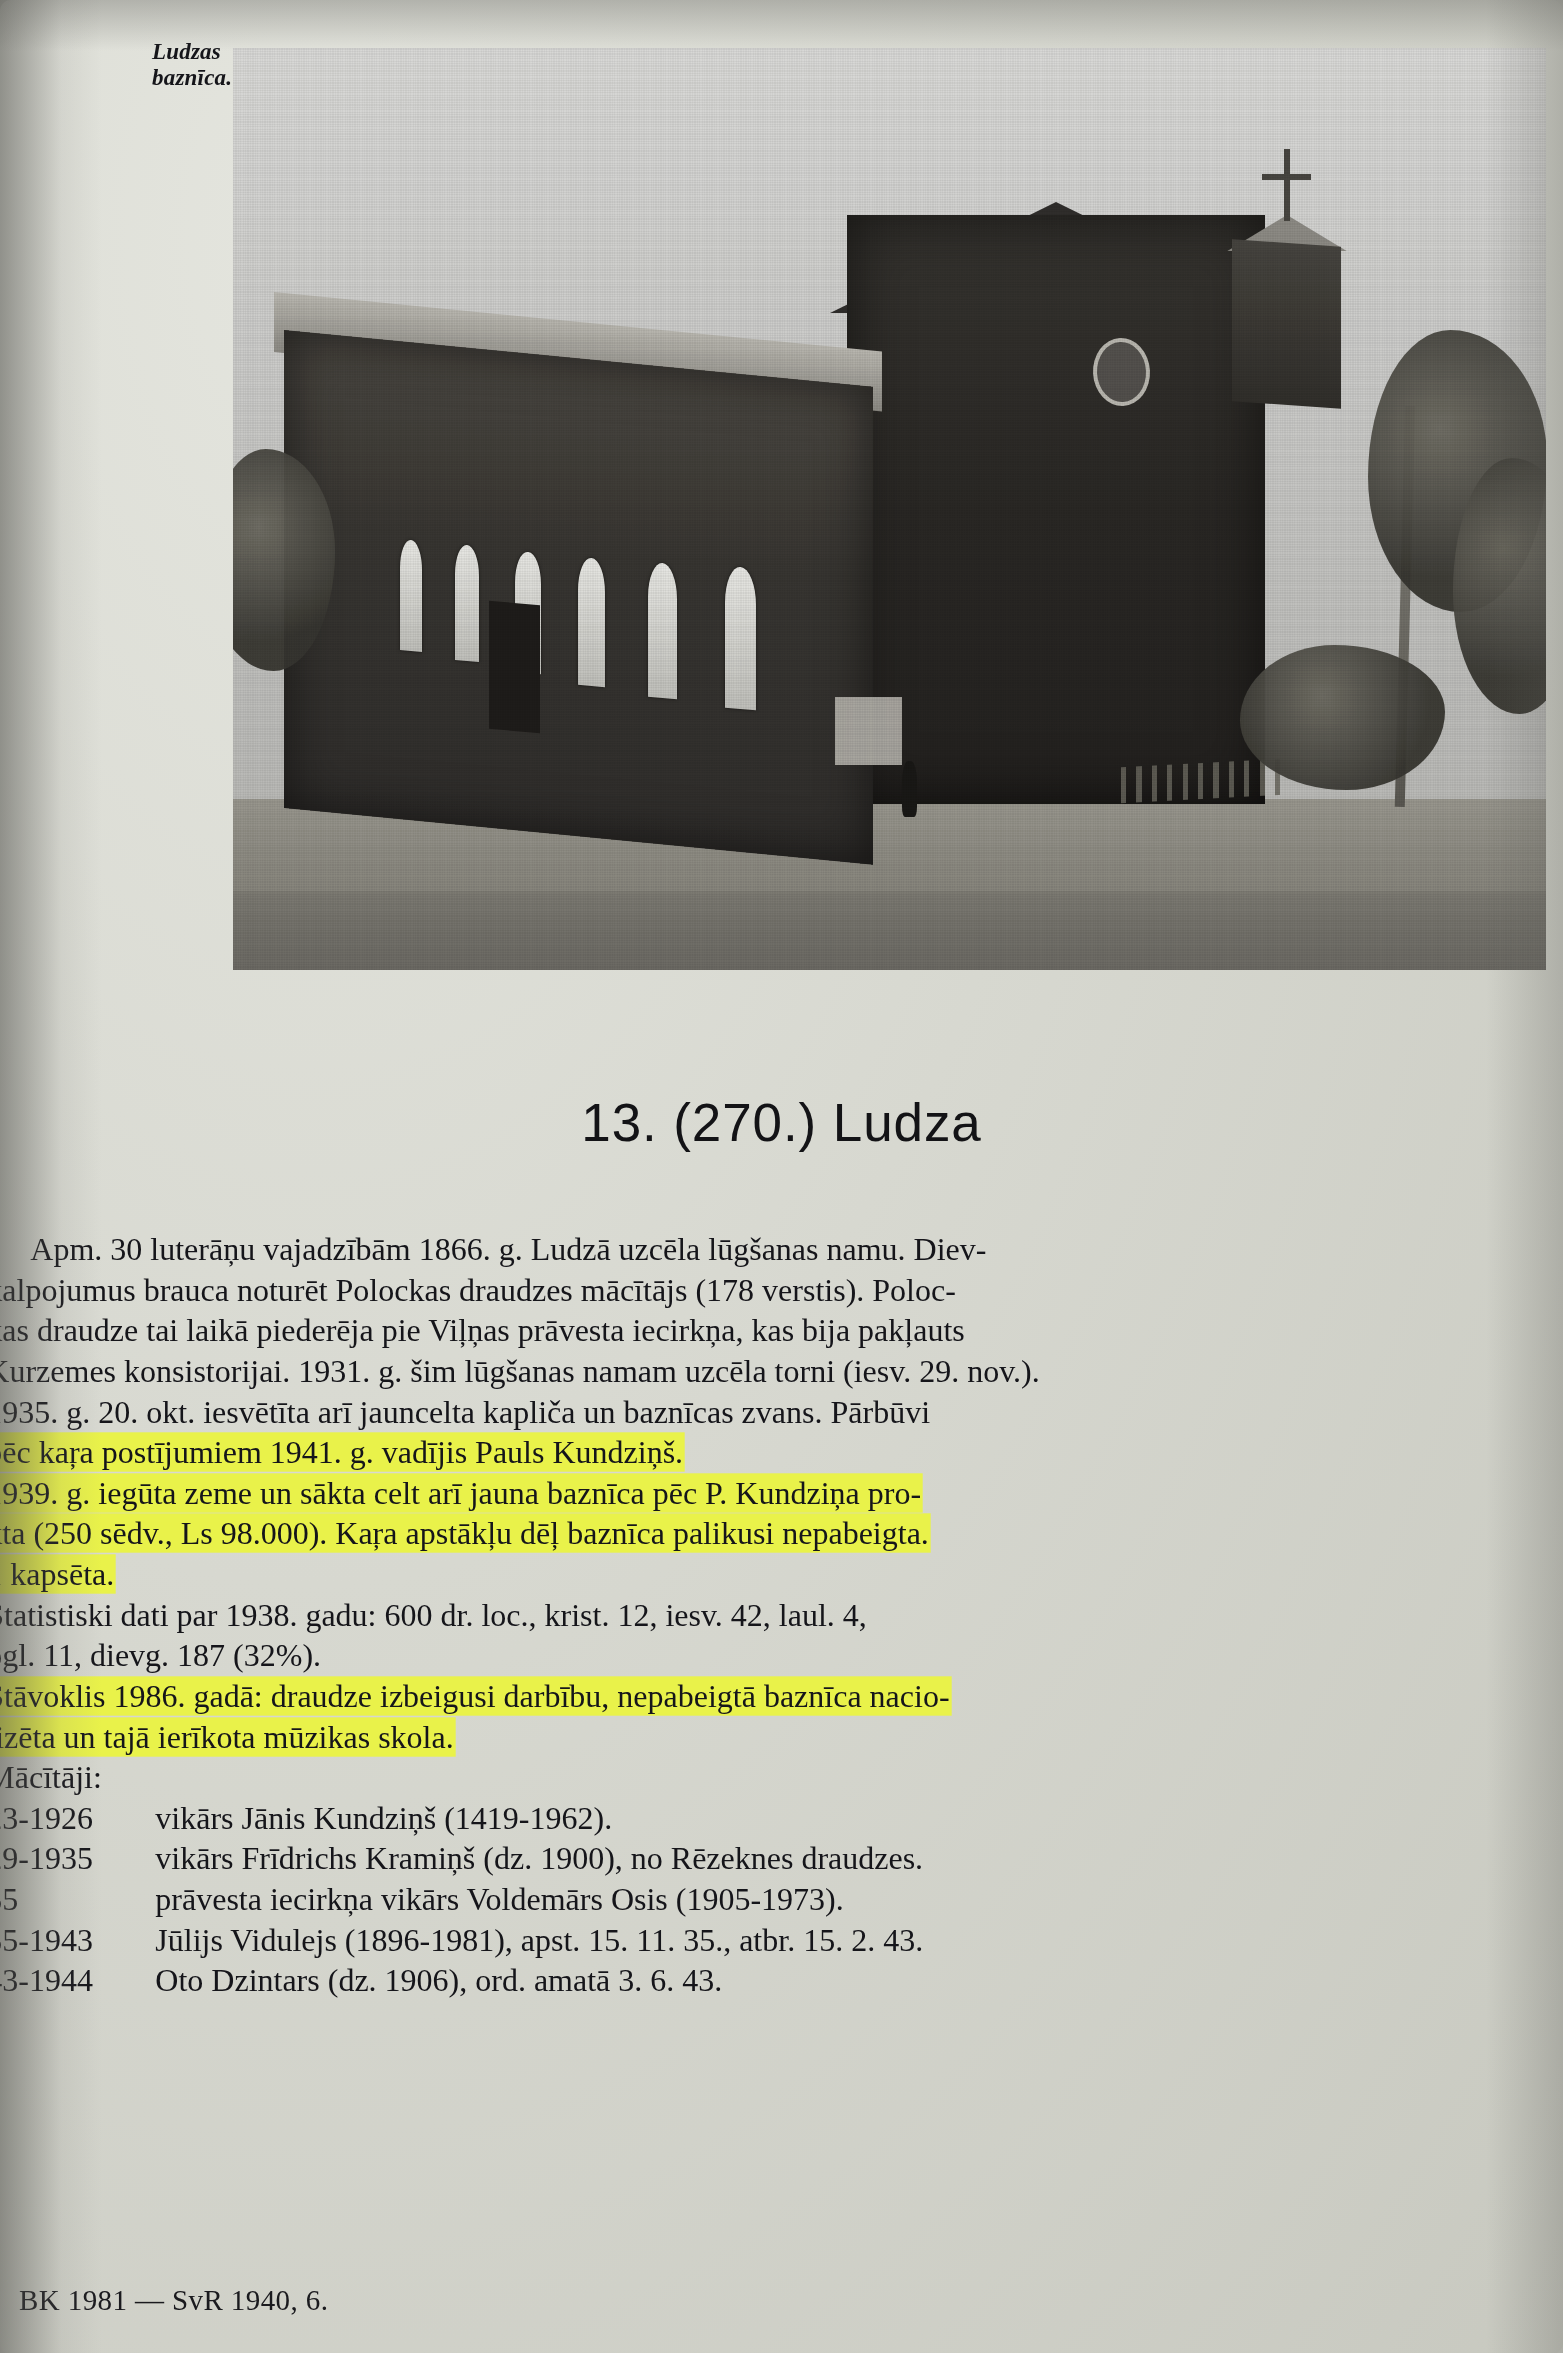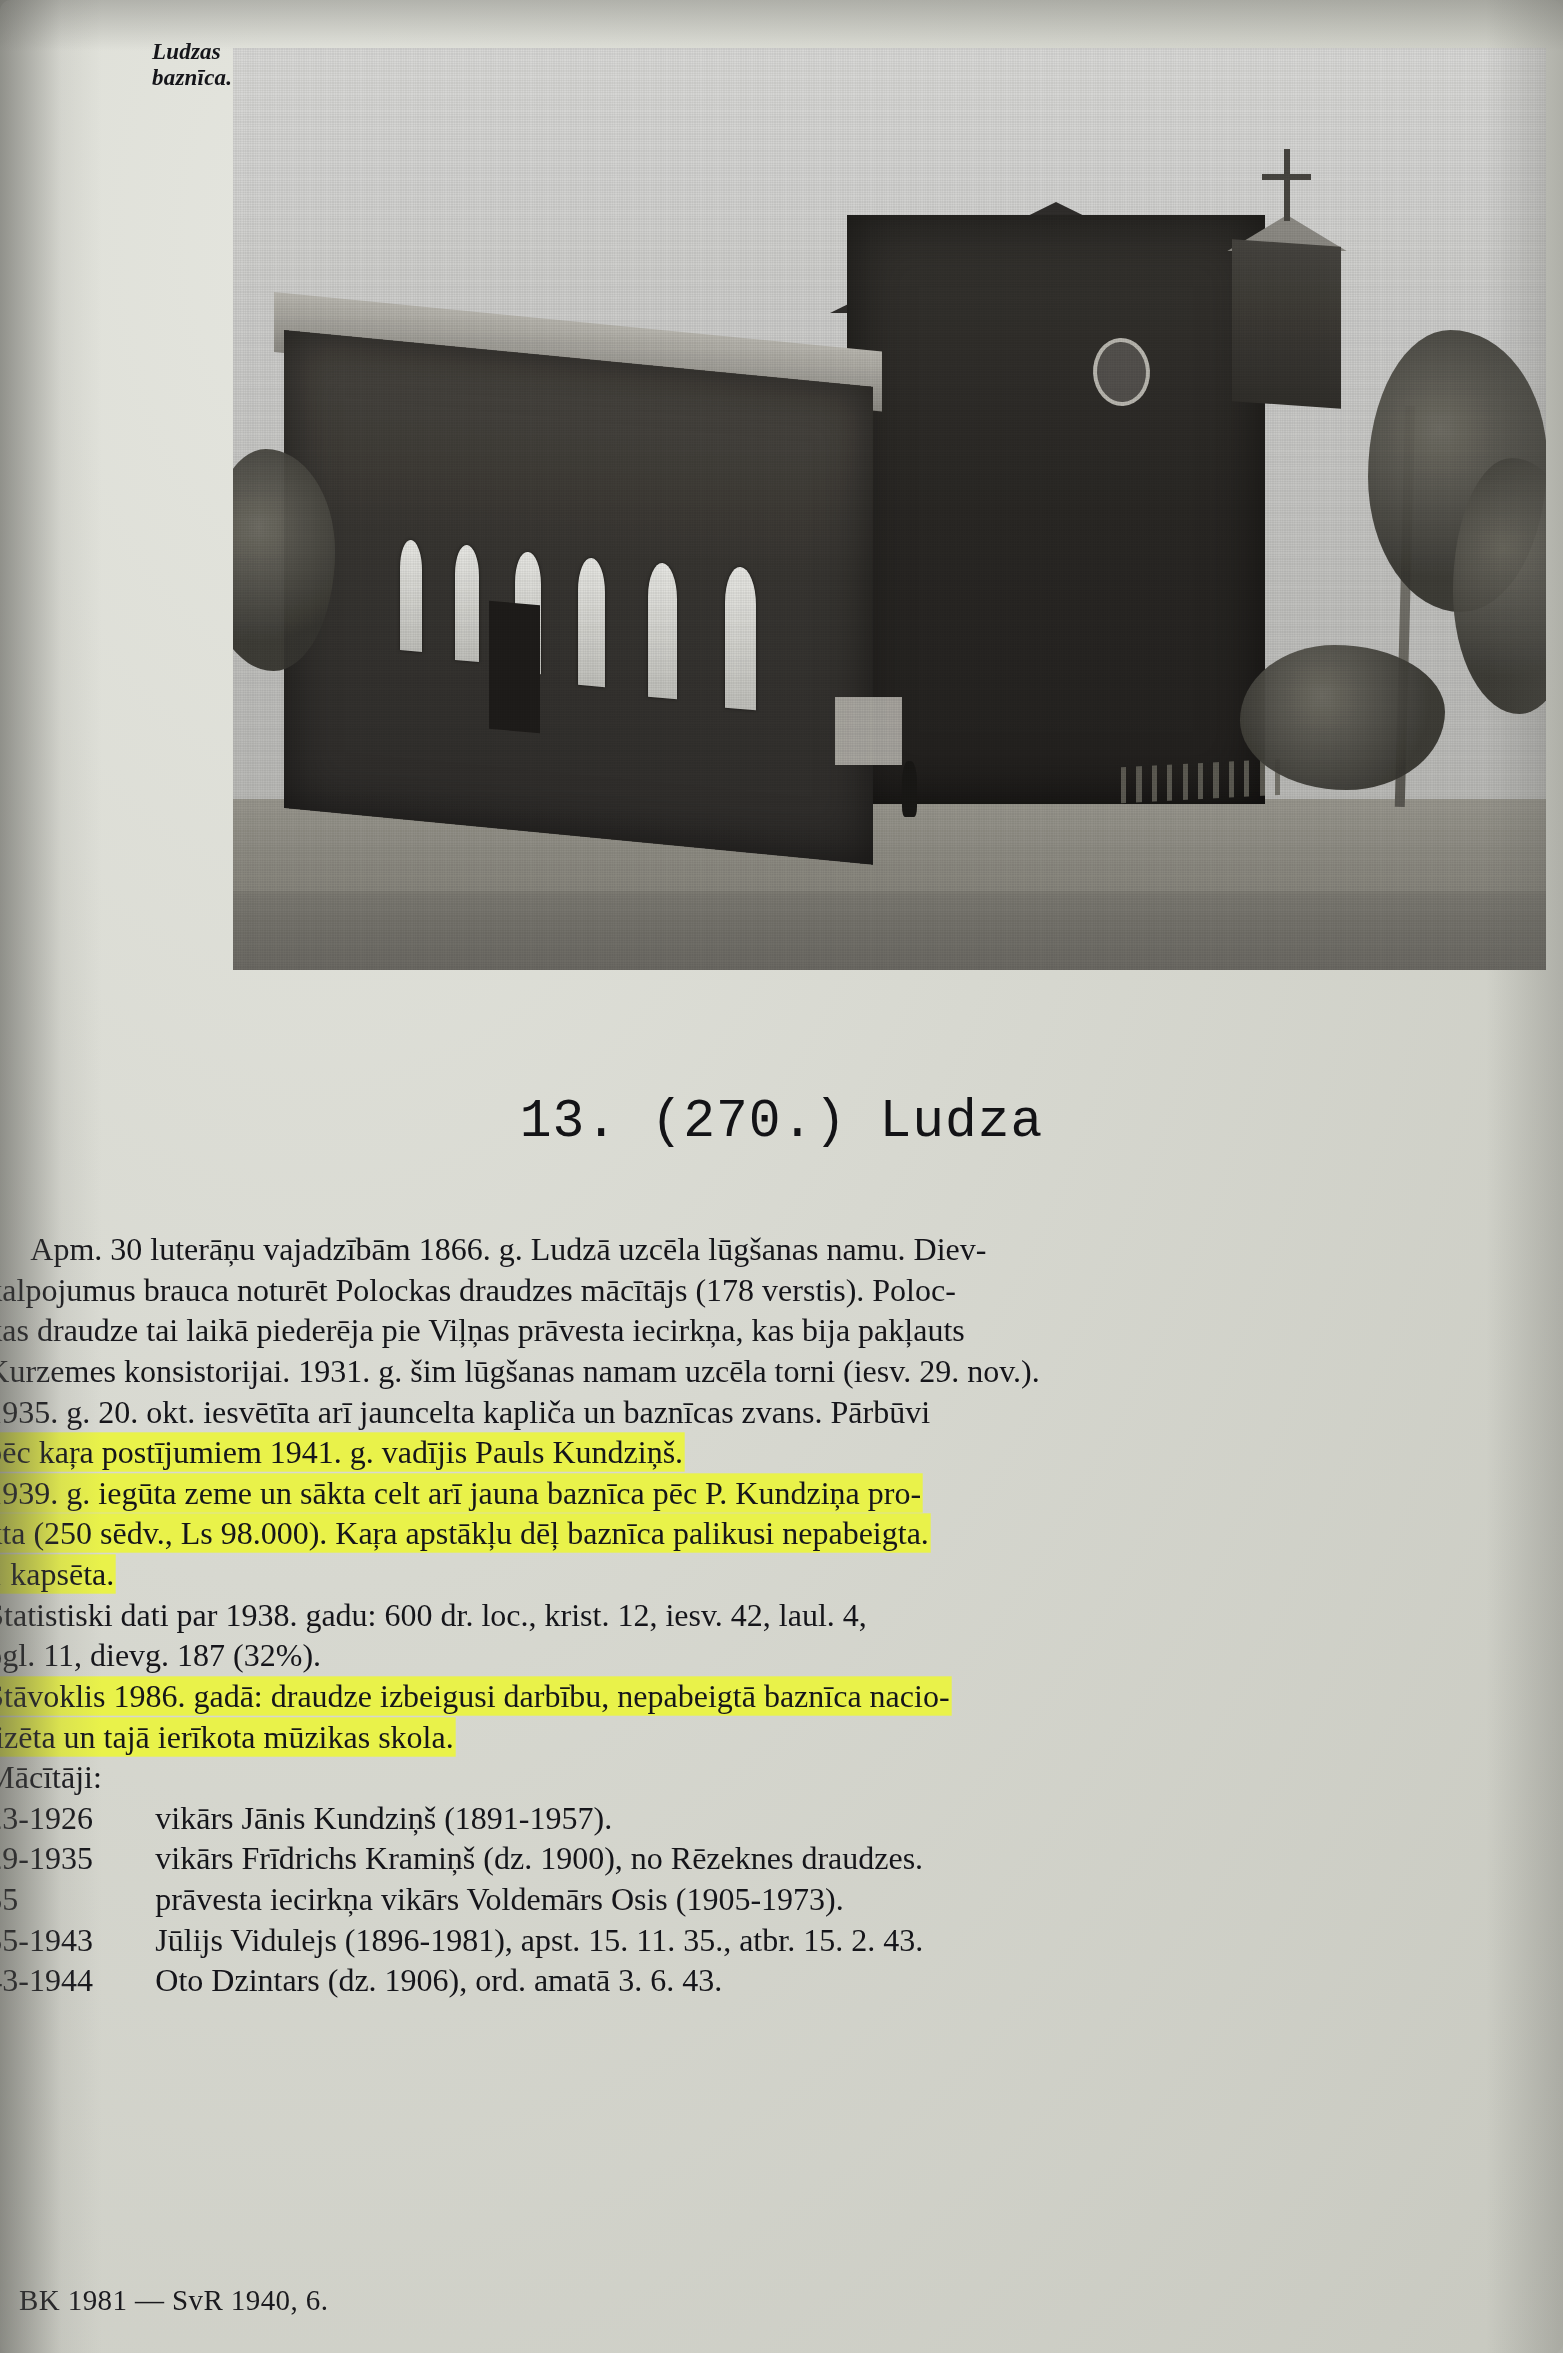--- a/index.html
+++ b/index.html
@@ -248,21 +248,21 @@
     opacity: 0.9;
   }
 
   
   #heading {
     position: absolute;
     left: 0;
     right: 0;
     top: 1092px;
     text-align: center;
-    font-family: Liberation Mono, monospace;
+    font-family: Liberation Sans, sans-serif;
     font-size: 53px;
     letter-spacing: 0.9px;
     color: #131316;
   }
 
   
   #body-text {
     position: absolute;
     left: -13.7px;
     top: 1229px;
@@ -363,21 +363,21 @@
     <p><span class="hl">pēc kaŗa postījumiem 1941. g. vadījis Pauls Kundziņš.</span></p>
     <p><span class="hl">1939. g. iegūta zeme un sākta celt arī jauna baznīca pēc P. Kundziņa pro-</span></p>
     <p><span class="hl">kta (250 sēdv., Ls 98.000). Kaŗa apstākļu dēļ baznīca palikusi nepabeigta.</span></p>
     <p><span class="hl">1 kapsēta.</span></p>
     <p>Statistiski dati par 1938. gadu: 600 dr. loc., krist. 12, iesv. 42, laul. 4,</p>
     <p>ogl. 11, dievg. 187 (32%).</p>
     <p><span class="hl">Stāvoklis 1986. gadā: draudze izbeigusi darbību, nepabeigtā baznīca nacio-</span></p>
     <p><span class="hl">lizēta un tajā ierīkota mūzikas skola.</span></p>
     <p>Mācītāji:</p>
 
-    <p class="pastor-row"><span class="years">23-1926</span><span>vikārs Jānis Kundziņš (1891-1957).</span></p>
+    <p class="pastor-row"><span class="years">23-1926</span><span>vikārs Jānis Kundziņš (1419-1962).</span></p>
     <p class="pastor-row"><span class="years">29-1935</span><span>vikārs Frīdrichs Kramiņš (dz. 1900), no Rēzeknes draudzes.</span></p>
     <p class="pastor-row"><span class="years">35</span><span>prāvesta iecirkņa vikārs Voldemārs Osis (1905-1973).</span></p>
     <p class="pastor-row"><span class="years">35-1943</span><span>Jūlijs Vidulejs (1896-1981), apst. 15. 11. 35., atbr. 15. 2. 43.</span></p>
     <p class="pastor-row"><span class="years">43-1944</span><span>Oto Dzintars (dz. 1906), ord. amatā 3. 6. 43.</span></p>
   </div>
 
   <div id="footer">BK 1981 — SvR 1940, 6.</div>
 
   <div id="gutter-shadow"></div>
   <div id="top-shadow"></div>

